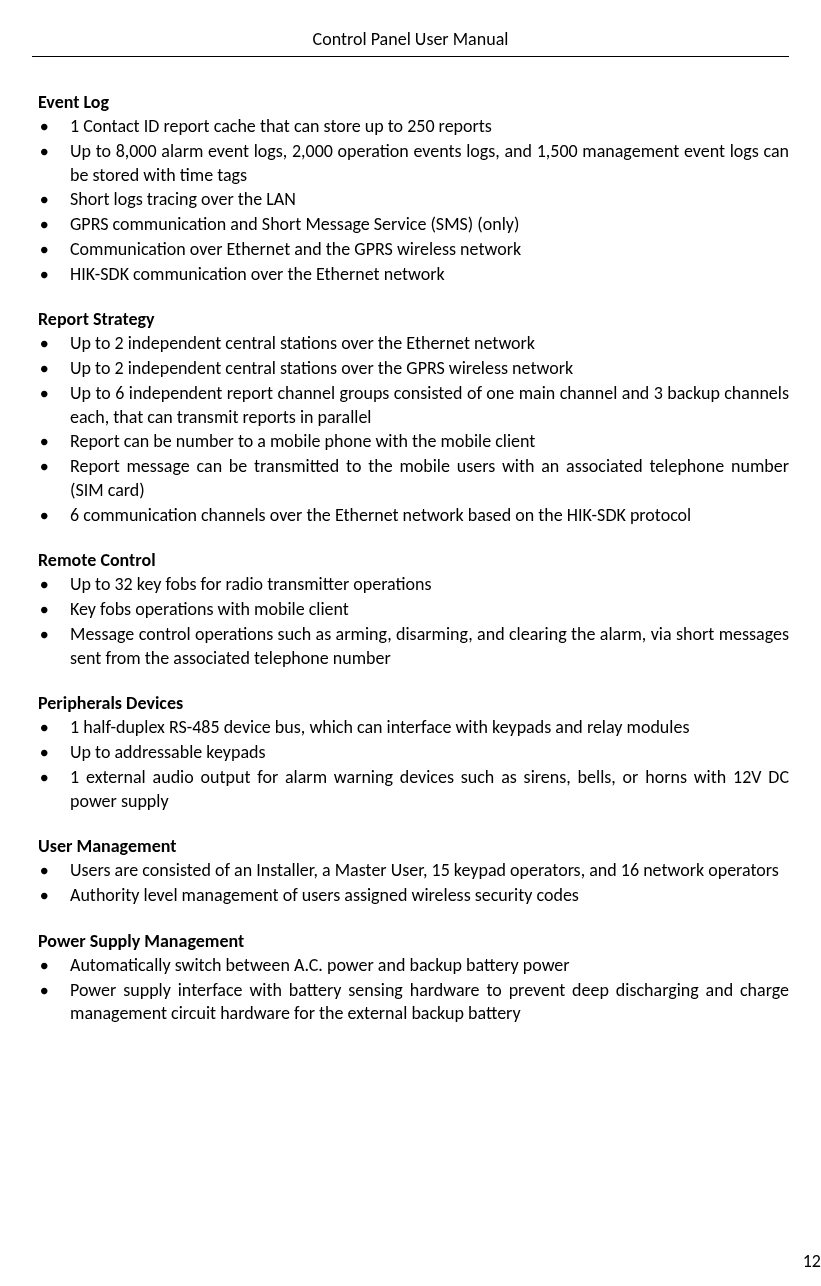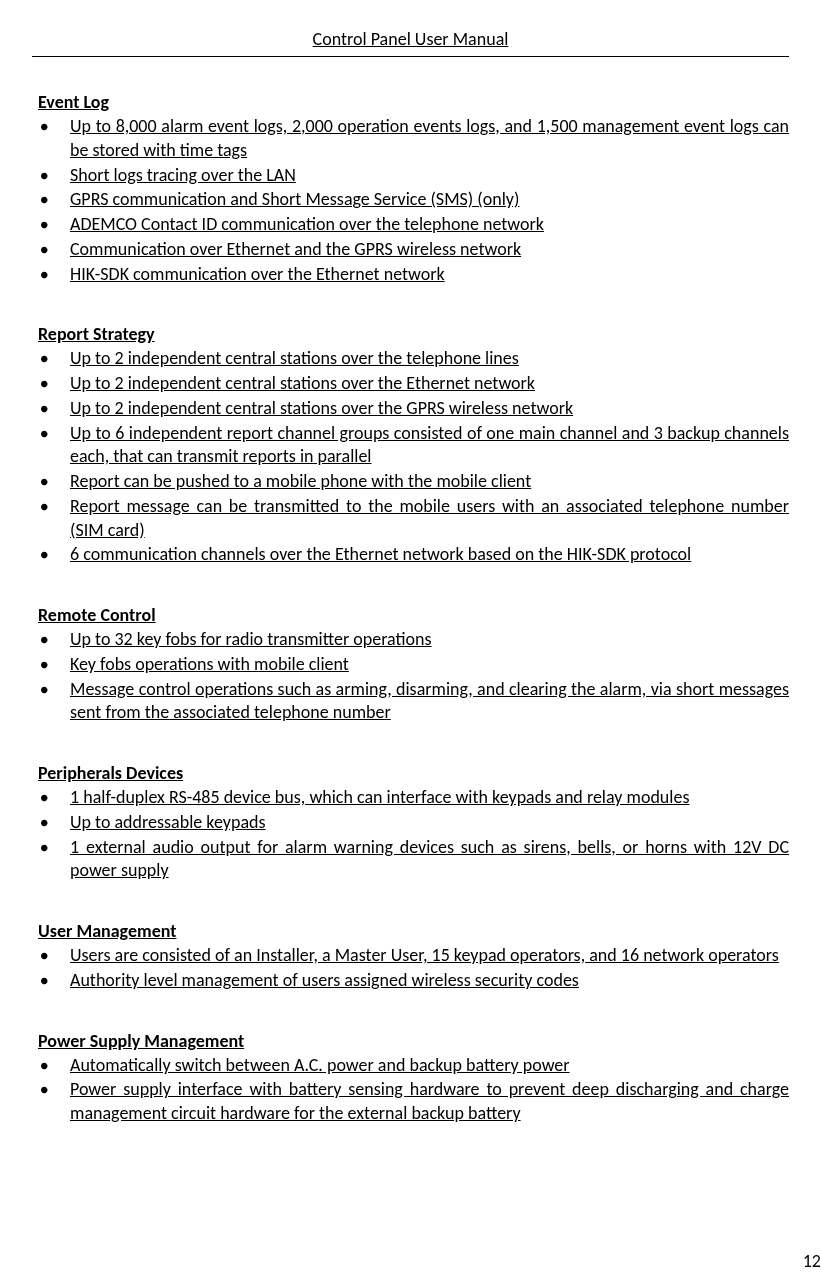--- a/index.html
+++ b/index.html
@@ -13,33 +13,32 @@
       color: #000000;
       width: 821px;
       margin: 0 auto;
       padding: 0;
     }
     .page {
       width: 821px;
       min-height: 1286px;
       padding: 28px 32px 20px 32px;
       position: relative;
-      text-decoration: underline;
     }
     .header {
       text-align: center;
       font-size: 18px;
       padding-bottom: 6px;
       border-bottom: 1.5px solid #000;
       margin-bottom: 34px;
     }
     .section-heading {
       font-weight: bold;
       font-size: 18px;
-      margin-top: 37px;
+      margin-top: 22px;
       margin-bottom: 2px;
       padding-left: 6px;
     }
     .section-heading.first {
       margin-top: 4px;
     }
     ul.bullet-list {
       list-style: none;
       padding-left: 6px;
       margin-bottom: 2px;
@@ -74,35 +73,34 @@
 <body>
 
 <div class="page">
 
   <div class="header">
     <span>Control Panel User Manual</span>
   </div>
 
   <div class="section-heading first">Event Log</div>
   <ul class="bullet-list">
+    <li>1 Contact ID report cache that can store up to 250 reports</li>
     <li>Up to 8,000 alarm event logs, 2,000 operation events logs, and 1,500 management event logs can be stored with time tags</li>
     <li>Short logs tracing over the LAN</li>
     <li>GPRS communication and Short Message Service (SMS) (only)</li>
-    <li>ADEMCO Contact ID communication over the telephone network</li>
     <li>Communication over Ethernet and the GPRS wireless network</li>
     <li>HIK-SDK communication over the Ethernet network</li>
   </ul>
 
   <div class="section-heading">Report Strategy</div>
   <ul class="bullet-list">
-    <li>Up to 2 independent central stations over the telephone lines</li>
     <li>Up to 2 independent central stations over the Ethernet network</li>
     <li>Up to 2 independent central stations over the GPRS wireless network</li>
     <li>Up to 6 independent report channel groups consisted of one main channel and 3 backup channels each, that can transmit reports in parallel</li>
-    <li>Report can be pushed to a mobile phone with the mobile client</li>
+    <li>Report can be number to a mobile phone with the mobile client</li>
     <li>Report message can be transmitted to the mobile users with an associated telephone number (SIM card)</li>
     <li>6 communication channels over the Ethernet network based on the HIK-SDK protocol</li>
   </ul>
 
   <div class="section-heading">Remote Control</div>
   <ul class="bullet-list">
     <li>Up to 32 key fobs for radio transmitter operations</li>
     <li>Key fobs operations with mobile client</li>
     <li>Message control operations such as arming, disarming, and clearing the alarm, via short messages sent from the associated telephone number</li>
   </ul>

